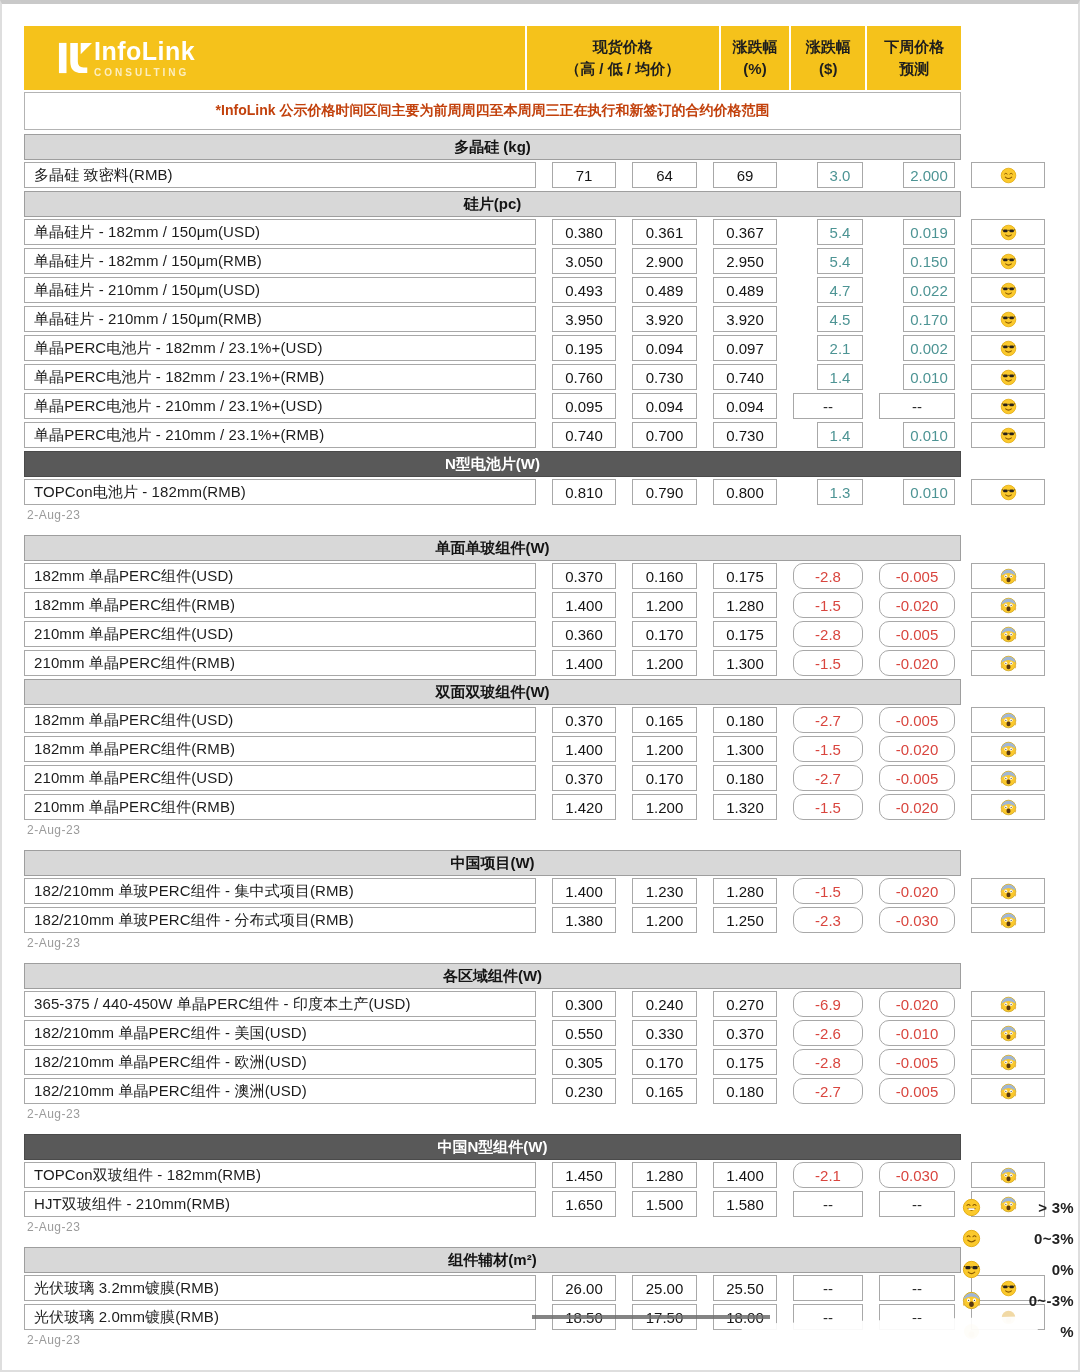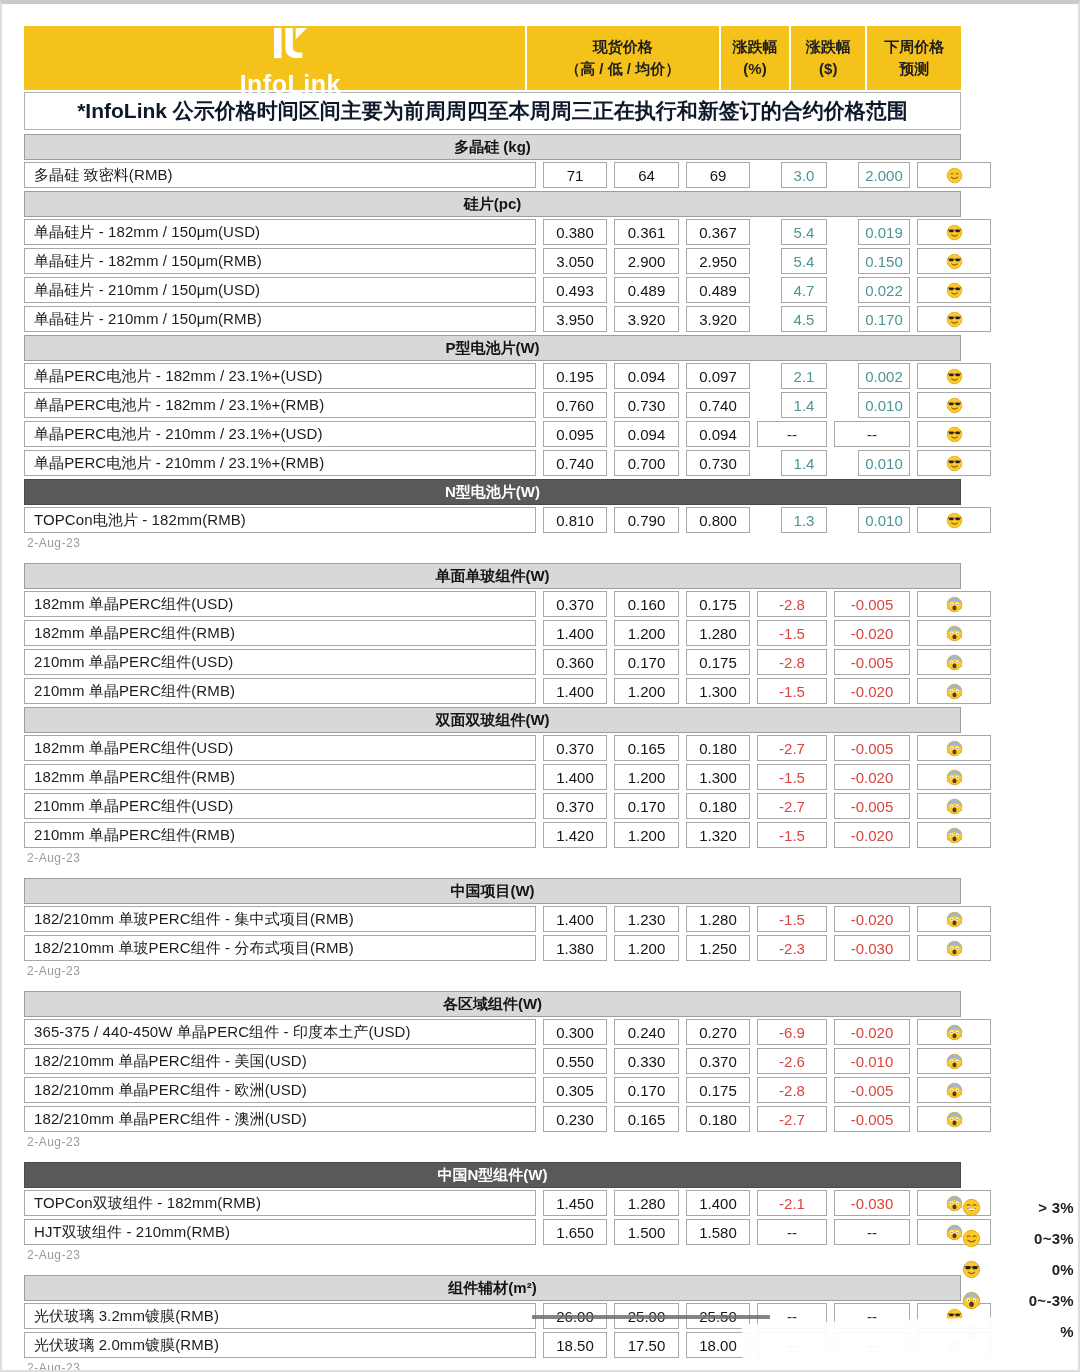--- a/index.html
+++ b/index.html
@@ -4,47 +4,47 @@
 <style>
   html,body{margin:0;padding:0;background:#ffffff;}
   body{font-family:"Liberation Sans","DejaVu Sans",sans-serif;color:var(--ink,#1c1c1c);}
   .canvas{position:relative;width:1080px;height:1372px;background:#fff;overflow:hidden;
           border:2px solid #dedede;border-top:4px solid #c9c9c9;box-sizing:border-box;}
   .table{position:absolute;left:22px;top:22px;width:937px;}
 
   
   .thead{display:flex;gap:2px;height:64px;}
   .hblock{background:var(--accent,#F5C21B);display:flex;flex-direction:column;justify-content:center;align-items:center;}
-  .hb-logo{width:512px;flex-direction:column;justify-content:flex-start;gap:12px;padding-left:32px;box-sizing:border-box;}
+  .hb-logo{width:512px;flex-direction:row;justify-content:flex-start;padding-left:32px;box-sizing:border-box;}
   .hcol{font-weight:700;font-size:15px;line-height:1.5;color:#1e1e1e;text-align:left;}
   .hc-spot{width:197px;}
   .hc-pct{width:70px;}
   .hc-usd{width:76px;}
   .hc-fc{width:96px;}
   .logomark{width:38px;height:34px;display:inline-block;}
   .logomark svg{width:100%;height:100%;}
   .logotext{display:flex;flex-direction:column;line-height:1;}
   .logotext b{color:#fff;font-size:25px;font-weight:700;letter-spacing:.5px;font-style:normal;}
   .logotext i{color:rgba(255,255,255,.72);font-size:10px;font-weight:700;font-style:normal;letter-spacing:3px;margin-top:4px;}
 
   
   .note{margin-top:2px;height:38px;border:1px solid #b3b3b3;display:flex;align-items:center;justify-content:center;
-        font-weight:700;font-size:21px;color:#0f172a;background:#fff;margin-bottom:4px;box-sizing:border-box;}
+        font-weight:700;font-size:14px;color:#c2410c;background:#fff;margin-bottom:4px;box-sizing:border-box;}
 
   
   .secbar{height:26px;margin:1px 0 2px 0;background:var(--bar-light,#D8D8D8);border:1px solid #9e9e9e;
           display:flex;align-items:center;justify-content:center;font-weight:700;font-size:15px;color:#141414;box-sizing:border-box;}
   .secbar.dark{background:var(--bar-dark,#595959);border-color:#4a4a4a;color:#fff;}
-  .row{display:grid;grid-template-columns:512px 64px 65px 64px 70px 76px 74px;gap:7px;margin-bottom:3px;}
+  .row{display:grid;grid-template-columns:512px 64px 65px 64px 70px 76px 74px;gap:16px;margin-bottom:3px;}
   .cell{background:#fff;border:1px solid var(--border,#a8a8a8);height:26px;display:flex;align-items:center;justify-content:center;
         font-size:15px;box-sizing:border-box;}
   .c-name{justify-content:flex-start;padding-left:9px;letter-spacing:.1px;}
   .c-num{color:#141414;}
   .pos{color:var(--pos,#4D9494);margin-left:24px;}
-  .neg{color:var(--neg,#D9453E);}
+  .neg{color:var(--neg,#D9453E);border-radius:10px;}
   .dash{color:#2c2c2c;}
   .emoji{width:17px;height:17px;display:inline-block;line-height:0;}
   .emoji svg{width:100%;height:100%;}
   .date{font-size:12px;color:var(--date,#9b9b9b);margin:1px 0 13px 3px;letter-spacing:.5px;}
 
   
   .legend{position:absolute;left:960px;top:1194px;width:112px;display:flex;flex-direction:column;gap:12px;}
   .legend-item{display:flex;align-items:center;}
   .legend-item .emoji{width:19px;height:19px;}
   .legend-label{flex:1;text-align:right;font-size:15px;font-weight:600;color:#222;letter-spacing:.3px;}
@@ -177,21 +177,20 @@
           <div class="cell c-emoji">
             <span class="emoji" style="width: 17px; height: 17px;"><svg viewBox="0 0 20 20">
                 <circle cx="10" cy="10" r="8.6" fill="#FBC92C" stroke="#DFA706" stroke-width="0.9"></circle>
                 <rect x="3.6" y="6.4" width="5.4" height="3.4" rx="1.5" fill="#26201a"></rect>
                 <rect x="11" y="6.4" width="5.4" height="3.4" rx="1.5" fill="#26201a"></rect>
                 <path d="M9 7.4h2M3.6 7.2l-1.3-.5M16.4 7.2l1.3-.5" stroke="#26201a" stroke-width="0.9"></path>
                 <path d="M6.6 12.8q3.4 2.9 6.8 0" stroke="#8a5a00" fill="none" stroke-width="1.2" stroke-linecap="round"></path>
               </svg></span>
           </div>
         </div>
-        <div class="secbar">P型电池片(W)</div>
         <div class="row">
           <div class="cell c-name">单晶PERC电池片 - 182mm / 23.1%+(USD)</div>
           <div class="cell c-num">0.195</div>
           <div class="cell c-num">0.094</div>
           <div class="cell c-num">0.097</div>
           <div class="cell pos">2.1</div>
           <div class="cell pos">0.002</div>
           <div class="cell c-emoji">
             <span class="emoji" style="width: 17px; height: 17px;"><svg viewBox="0 0 20 20">
                 <circle cx="10" cy="10" r="8.6" fill="#FBC92C" stroke="#DFA706" stroke-width="0.9"></circle>

